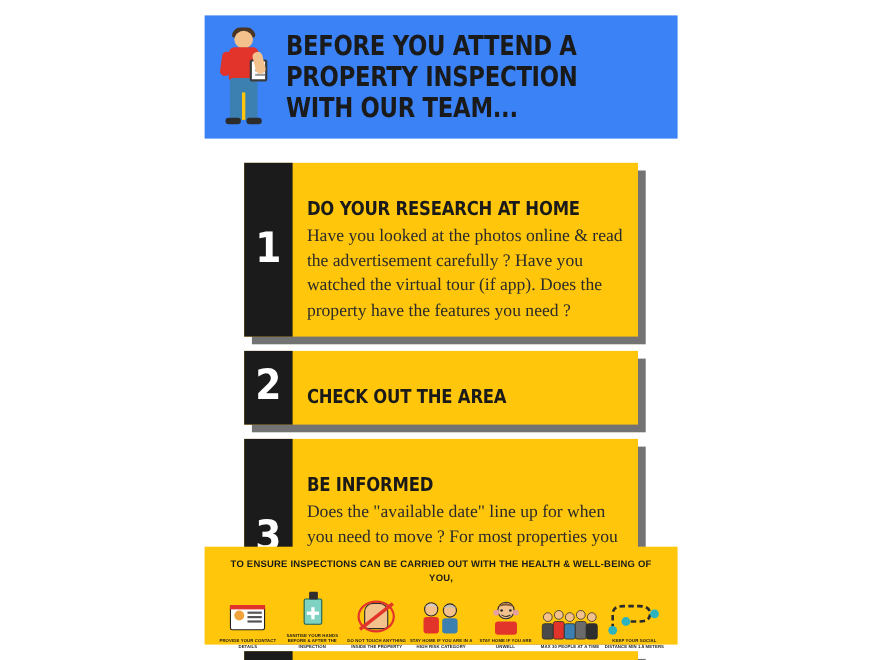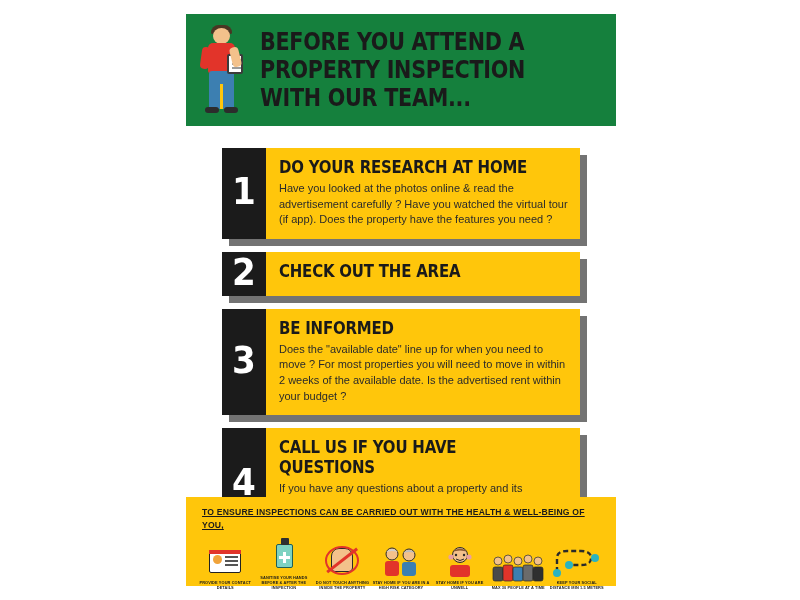--- a/index.html
+++ b/index.html
@@ -14,21 +14,21 @@
     position: relative;
     width: 800px; height: 600px;
     background: #ffffff;
   }
 
   
   .header {
     position: absolute;
     left: 186px; top: 14px;
     width: 430px; height: 112px;
-    background: #15803d;
+    background: #3b82f6;
     display: flex;
     align-items: center;
   }
   .header-figure {
     width: 74px;
     height: 100%;
     position: relative;
     flex: 0 0 74px;
   }
   .header-title {
@@ -134,55 +134,57 @@
     font-size: 38px;
     line-height: 1;
     display: flex;
     align-items: center;
     justify-content: center;
     padding-bottom: 4px;
   }
   .step-body {
     flex: 1 1 auto;
     padding: 9px 11px 11px 13px;
+    margin-top: 23px;
   }
   .step-title {
     font-family: "DejaVu Sans Condensed", "Liberation Sans Narrow", "Liberation Sans", sans-serif;
     font-weight: bold;
     font-size: 17.5px;
     letter-spacing: -0.2px;
     color: #1a1a1a;
     text-transform: uppercase;
     margin-bottom: 4px;
     transform: scaleX(0.95);
     transform-origin: left center;
   }
   .step-text {
-    font-size: 11px;
+    font-size: 16px;
     line-height: 1.42;
     color: #2b2b2b;
+    font-family: Liberation Serif, serif;
   }
   .step-text b { font-weight: bold; }
 
   
   .footer {
     position: absolute;
     left: 186px; top: 497px;
     width: 430px; height: 89px;
     background: #FFC60B;
   }
   .footer-heading {
     padding: 9px 16px 2px 16px;
+    text-align: center;
     font-size: 8.6px;
     font-weight: bold;
     line-height: 1.55;
     letter-spacing: 0.2px;
     color: #1a1a1a;
     text-transform: uppercase;
-    text-decoration: underline;
   }
   .footer-icons {
     display: flex;
     justify-content: space-between;
     align-items: flex-end;
     padding: 4px 10px 0 10px;
   }
   .fcol {
     width: 64px;
     text-align: center;

